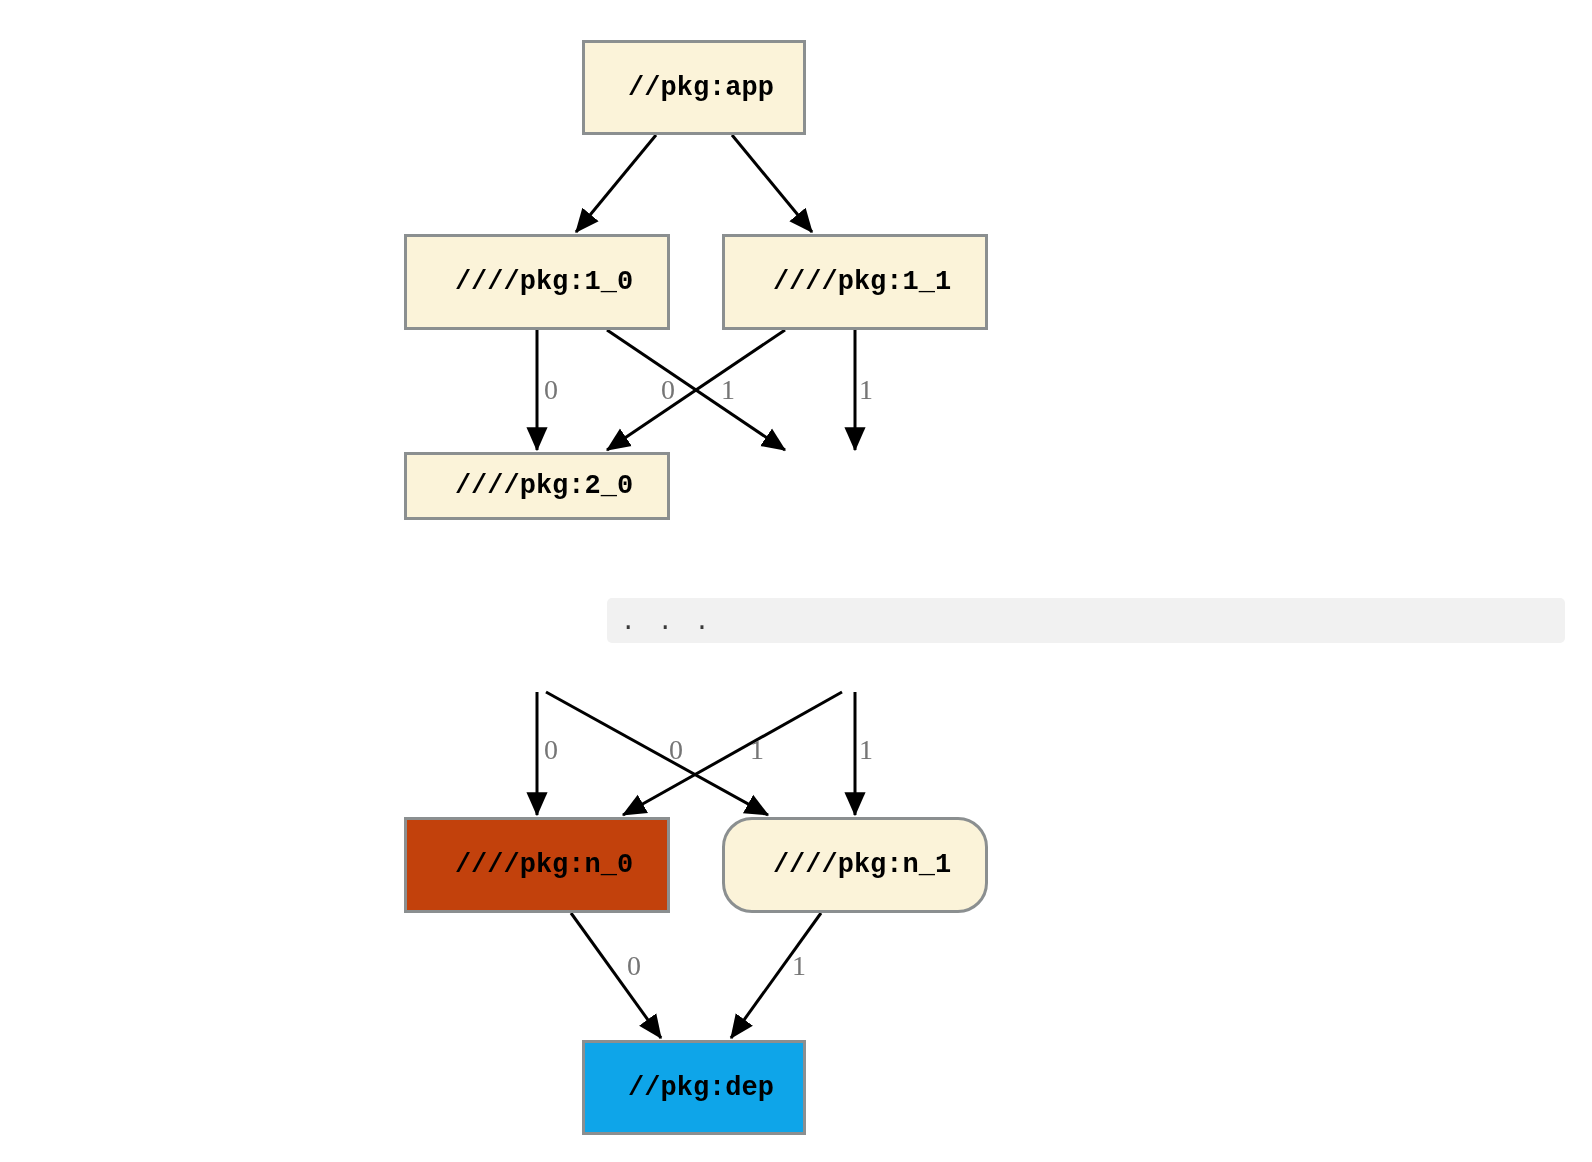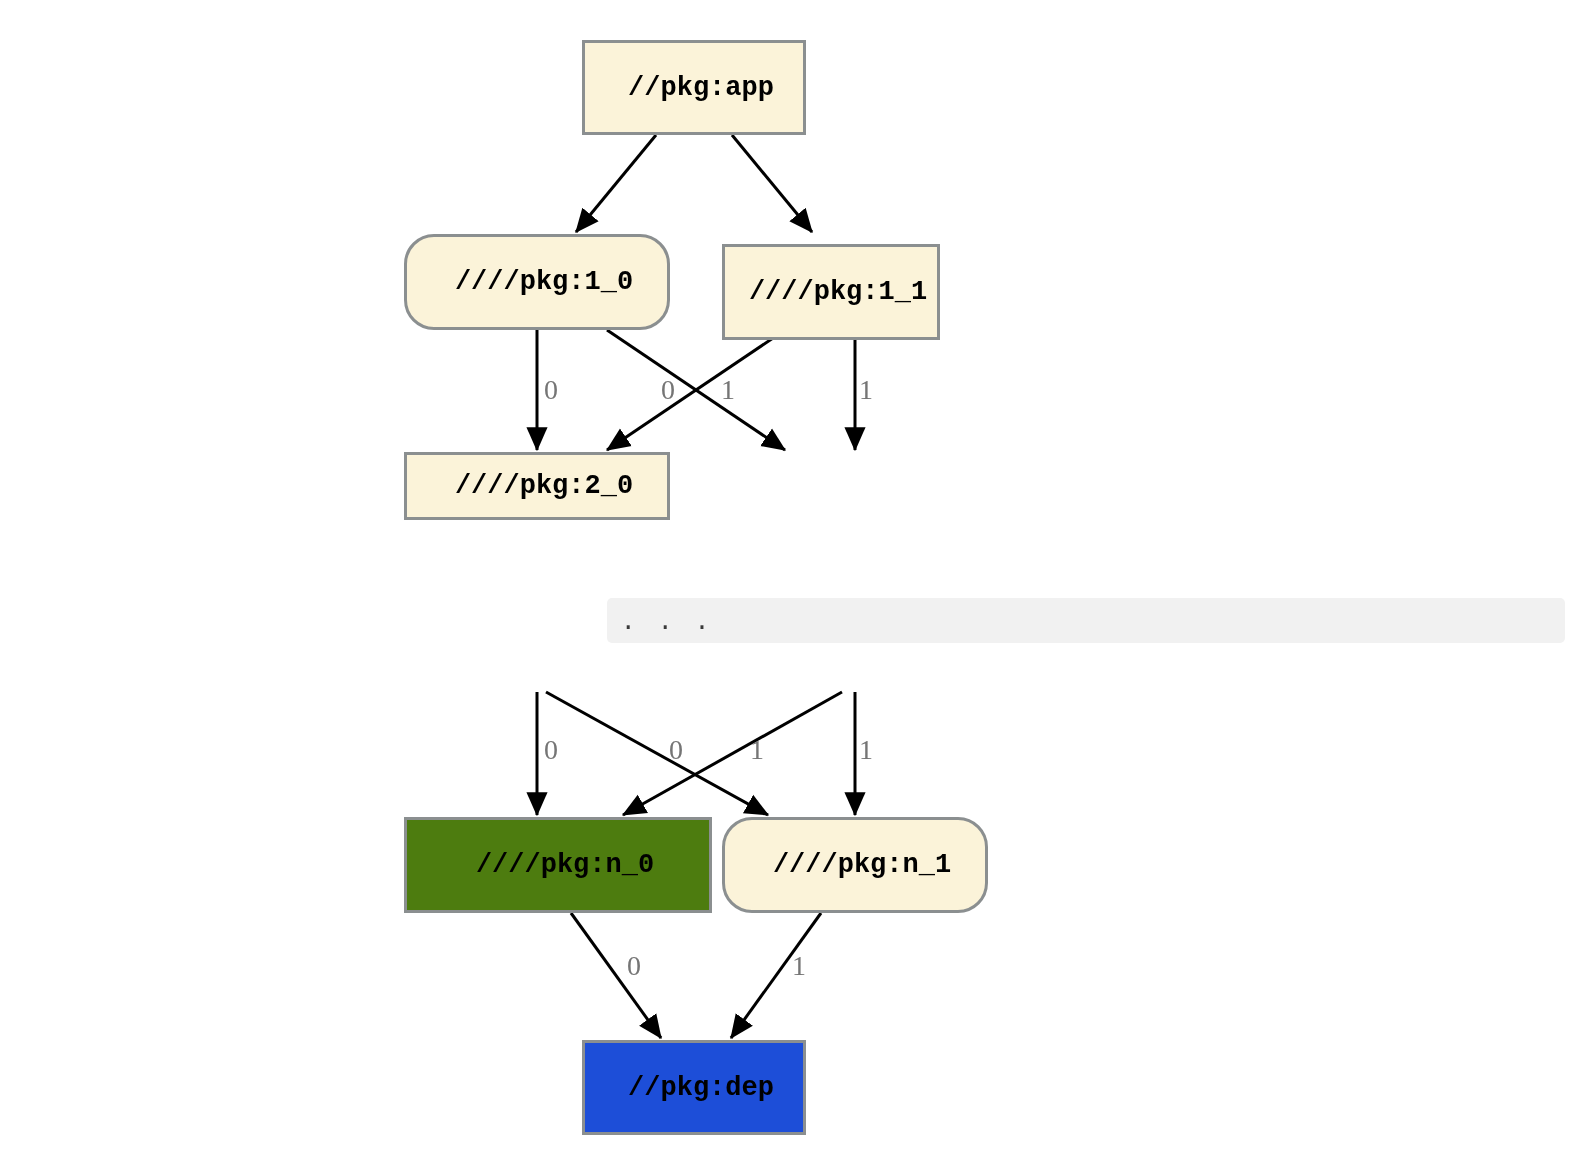--- a/index.html
+++ b/index.html
@@ -97,23 +97,23 @@
         <text x="551" y="759" text-anchor="middle" class="edge-label" fill="#757575">0</text>
         <text x="757" y="759" text-anchor="middle" class="edge-label" fill="#757575">1</text>
         <text x="676" y="759" text-anchor="middle" class="edge-label" fill="#757575">0</text>
         <text x="866" y="759" text-anchor="middle" class="edge-label" fill="#757575">1</text>
         <text x="634" y="975" text-anchor="middle" class="edge-label" fill="#757575">0</text>
         <text x="799" y="975" text-anchor="middle" class="edge-label" fill="#757575">1</text>
       </g>
   </svg>
   <div id="nodes-layer">
       <div class="node" style="left: 582px; top: 40px; width: 224px; height: 95px; background: rgb(251, 243, 217); border-color: rgb(139, 143, 144); color: rgb(0, 0, 0);"><span>//pkg:app</span></div>
-      <div class="node" style="left: 404px; top: 234px; width: 266px; height: 96px; background: rgb(251, 243, 217); border-color: rgb(139, 143, 144); color: rgb(0, 0, 0); border-radius: 30px;"><span>////pkg:1_0</span></div>
-      <div class="node" style="left: 722px; top: 244px; width: 218px; height: 96px; background: rgb(251, 243, 217); border-color: rgb(139, 143, 144); color: rgb(0, 0, 0);"><span>////pkg:1_1</span></div>
+      <div class="node" style="left: 404px; top: 234px; width: 266px; height: 96px; background: rgb(251, 243, 217); border-color: rgb(139, 143, 144); color: rgb(0, 0, 0);"><span>////pkg:1_0</span></div>
+      <div class="node" style="left: 722px; top: 234px; width: 266px; height: 96px; background: rgb(251, 243, 217); border-color: rgb(139, 143, 144); color: rgb(0, 0, 0);"><span>////pkg:1_1</span></div>
       <div class="node" style="left: 404px; top: 452px; width: 266px; height: 68px; background: rgb(251, 243, 217); border-color: rgb(139, 143, 144); color: rgb(0, 0, 0);"><span>////pkg:2_0</span></div>
-      <div class="node" style="left: 404px; top: 817px; width: 308px; height: 96px; background: #4d7c0f; border-color: rgb(139, 143, 144); color: rgb(0, 0, 0);"><span>////pkg:n_0</span></div>
+      <div class="node" style="left: 404px; top: 817px; width: 266px; height: 96px; background: #c2410c; border-color: rgb(139, 143, 144); color: rgb(0, 0, 0);"><span>////pkg:n_0</span></div>
       <div class="node" style="left: 722px; top: 817px; width: 266px; height: 96px; background: rgb(251, 243, 217); border-color: rgb(139, 143, 144); color: rgb(0, 0, 0); border-radius: 30px;"><span>////pkg:n_1</span></div>
-      <div class="node" style="left: 582px; top: 1040px; width: 224px; height: 95px; background: #1d4ed8; border-color: rgb(139, 143, 144); color: rgb(0, 0, 0);"><span>//pkg:dep</span></div>
+      <div class="node" style="left: 582px; top: 1040px; width: 224px; height: 95px; background: #0ea5e9; border-color: rgb(139, 143, 144); color: rgb(0, 0, 0);"><span>//pkg:dep</span></div>
     </div>
   <div class="ellipsis-band" id="ellipsis-band" style="left: 607px; top: 598px; width: 958px; height: 45px; background: rgb(241, 241, 241); color: rgb(58, 58, 58);">
     <span>. . .</span>
   </div>
 </div>
 
 </body></html>

